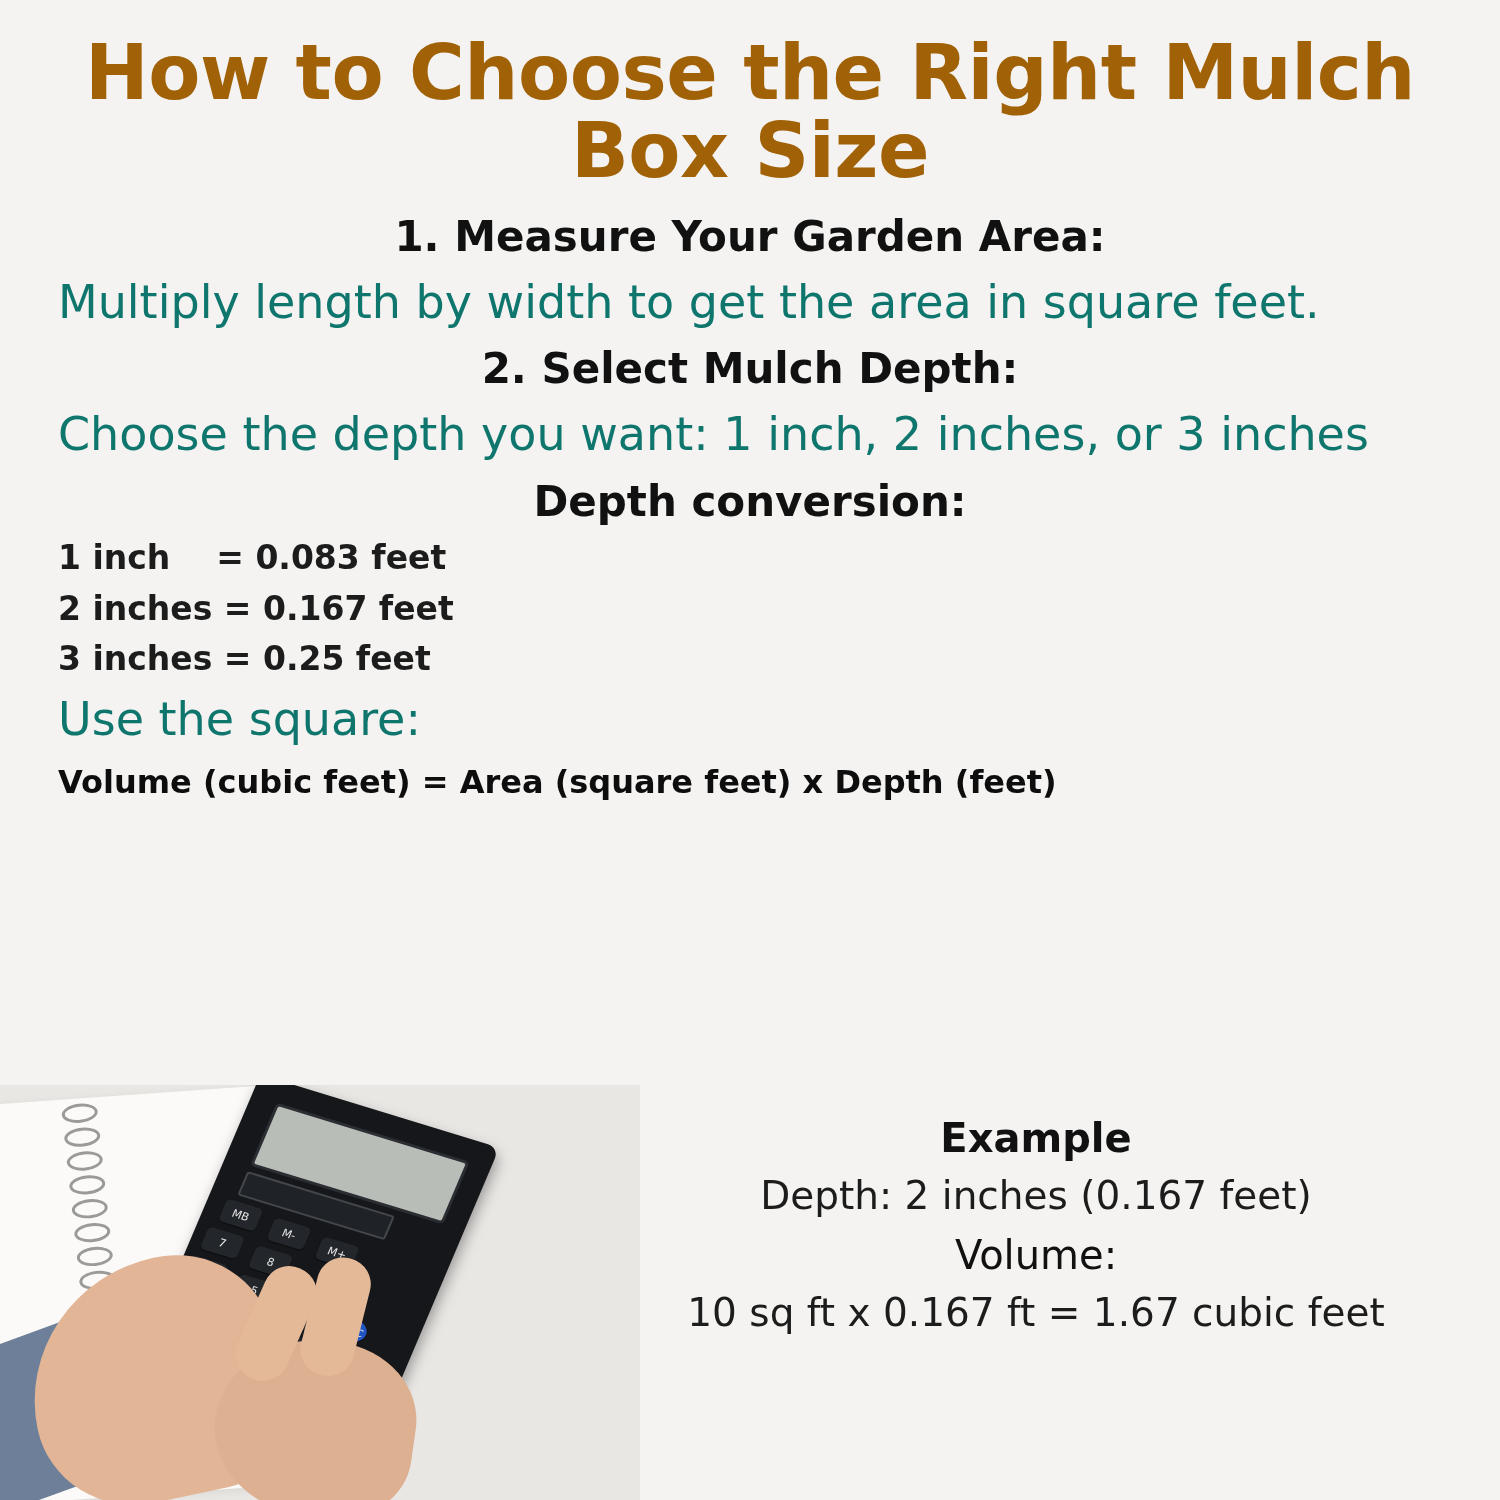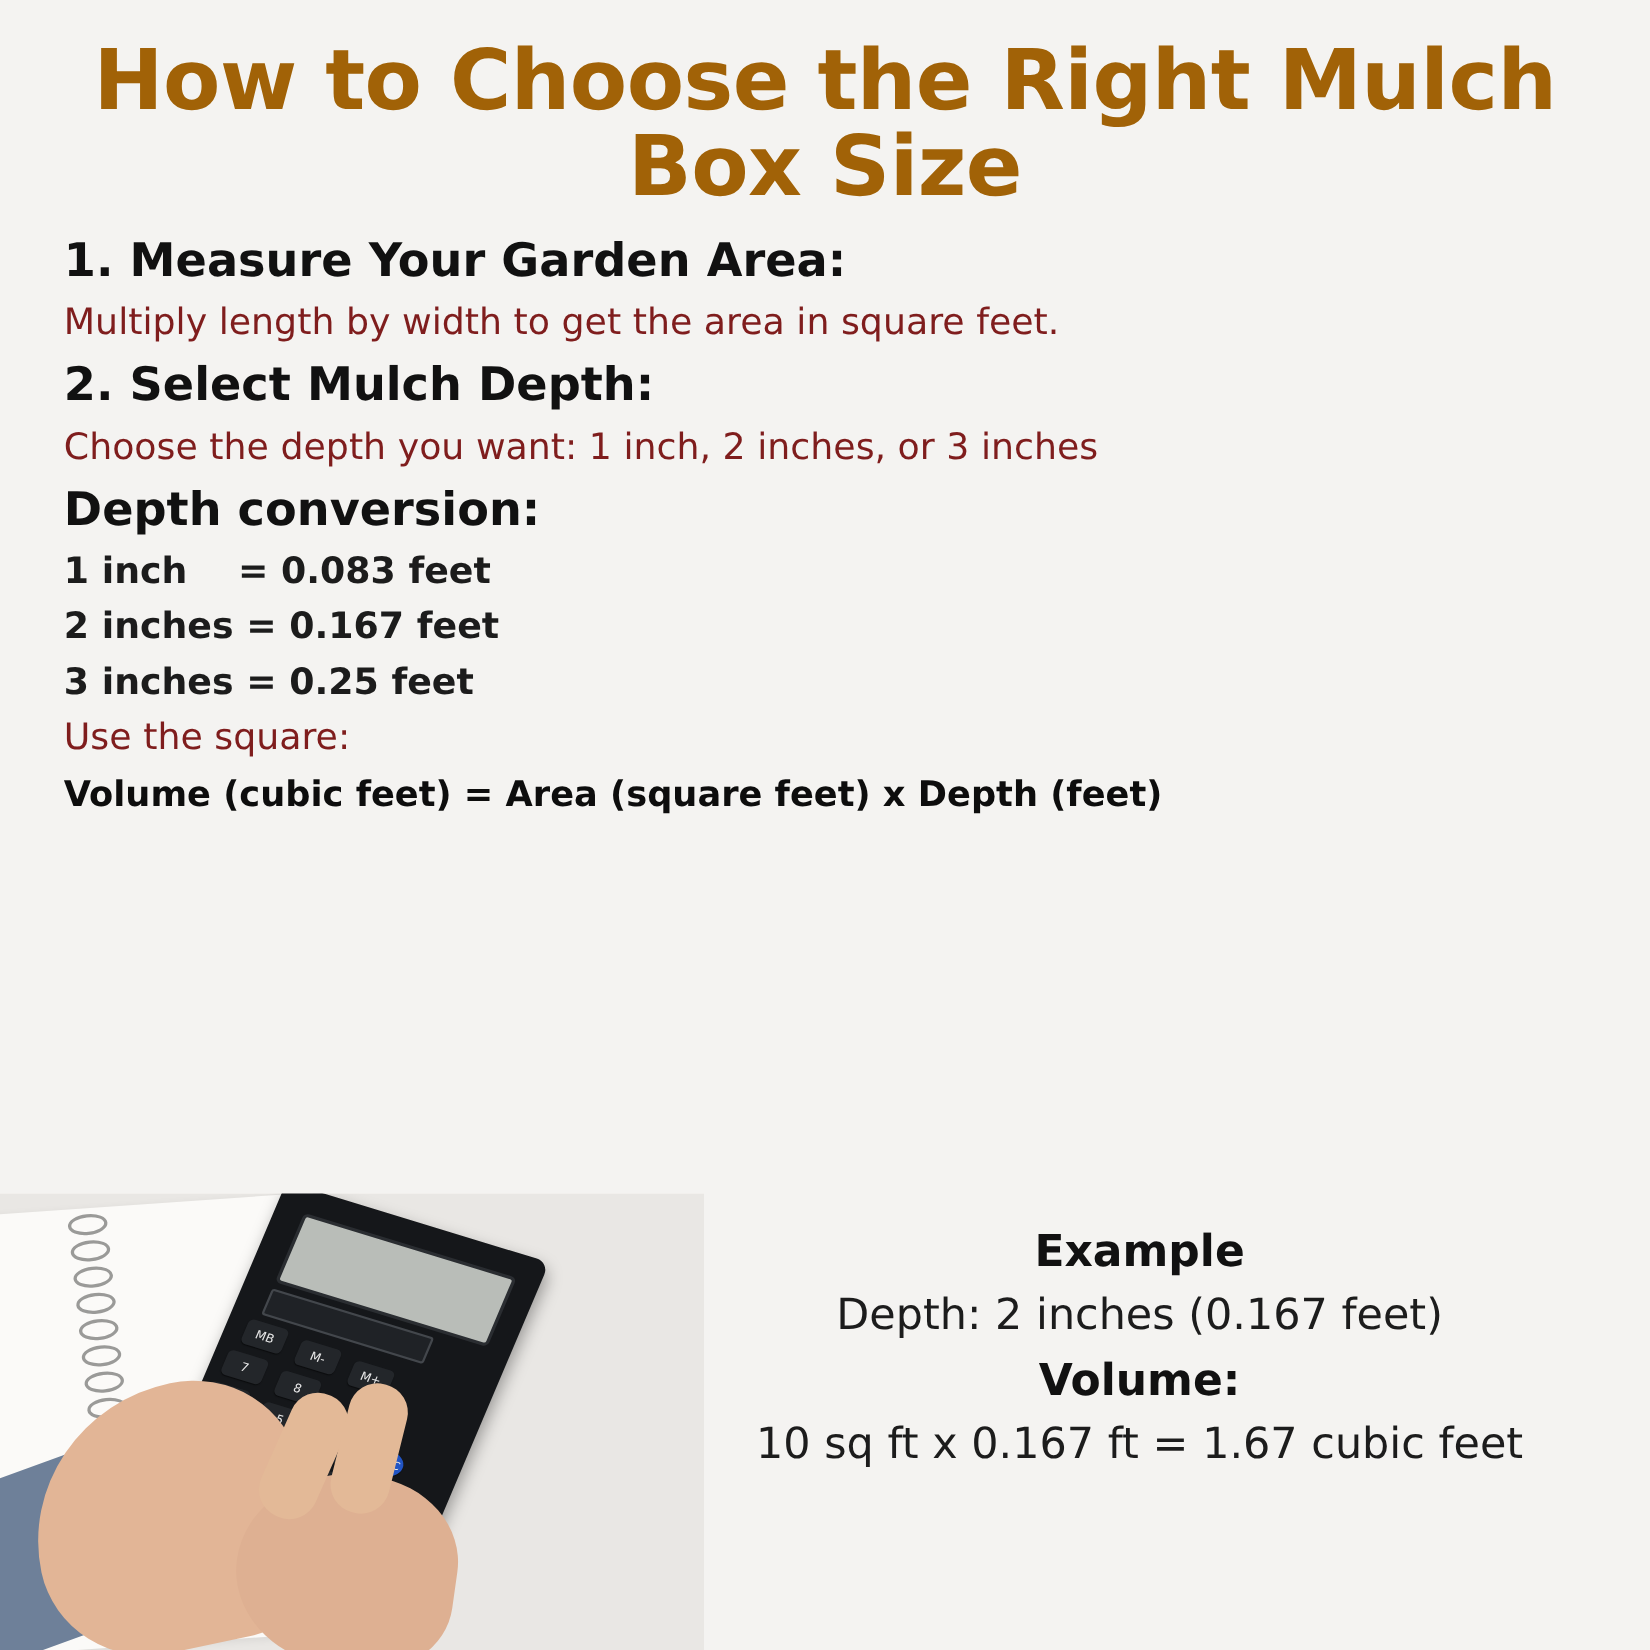--- a/index.html
+++ b/index.html
@@ -34,26 +34,27 @@
   .body-block {
     margin-top: 6px;
   }
   .heading {
     font-size: 42px;
     font-weight: bold;
     line-height: 1.5;
     color: #111111;
     margin: 0;
     padding: 0;
+    text-align: center;
   }
   .para {
-    font-size: 33px;
+    font-size: 46px;
     font-weight: 400;
     line-height: 1.52;
-    color: #7f1d1d;
+    color: #0f766e;
     margin: 0;
     padding: 0;
     white-space: pre;
   }
   .conv-line {
     font-size: 33px;
     font-weight: 700;
     line-height: 1.53;
     color: #1c1c1c;
     white-space: pre;
@@ -89,21 +90,21 @@
     color: #111;
   }
   .ex-line {
     font-size: 39px;
     font-weight: 400;
     line-height: 1.5;
     color: #1c1c1c;
   }
   .ex-strong {
     font-size: 40px;
-    font-weight: bold;
+    font-weight: normal;
     line-height: 1.45;
     color: #111;
   }
 
   
   .photo {
     position: absolute;
     left: 0;
     top: 1085px;
     width: 640px;

